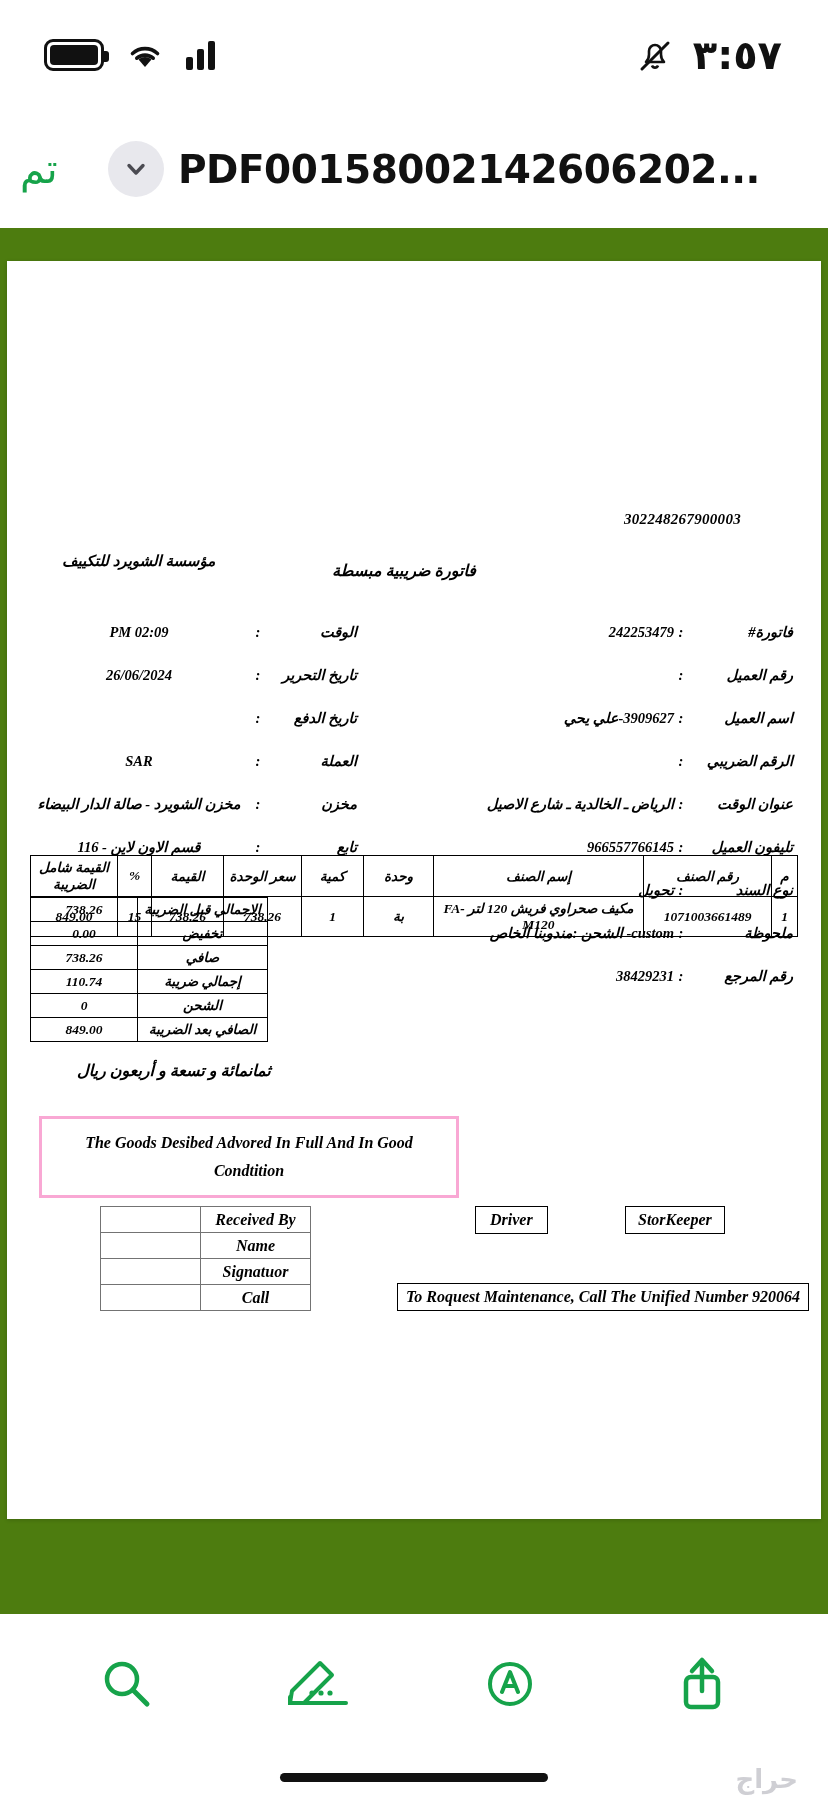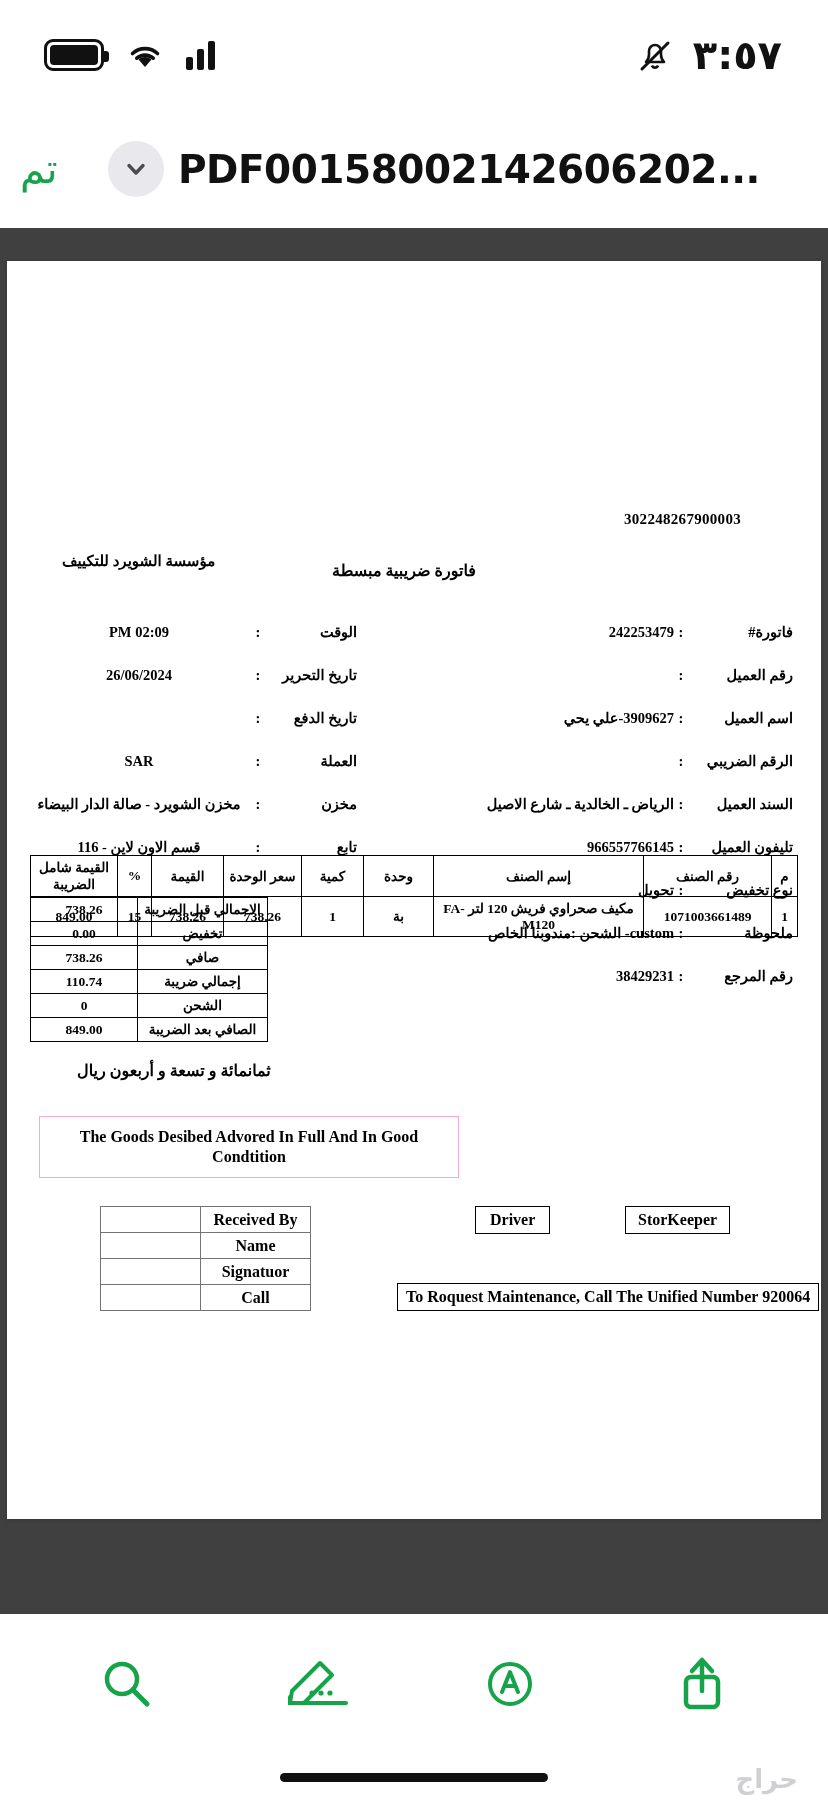--- a/index.html
+++ b/index.html
@@ -104,23 +104,24 @@
     overflow: hidden;
     text-overflow: ellipsis;
     letter-spacing: -0.5px;
     flex: 1;
     font-family: "DejaVu Sans", sans-serif;
   }
 
   
   .content {
     flex: 1 1 auto;
-    background: #404040;
+    background: #4d7c0f;
     position: relative;
     overflow: hidden;
+    font-style: italic;
   }
   .pdf-page {
     position: absolute;
     left: 7px;
     top: 33px;
     width: 814px;
     height: 1258px;
     background: #ffffff;
     box-shadow: 0 1px 4px rgba(0,0,0,0.18);
   }
@@ -232,26 +233,26 @@
     font-weight: 700;
     direction: rtl;
     padding-left: 70px;
   }
 
   .goods-note {
     position: absolute;
     top: 855px;
     left: 32px;
     width: 420px;
-    border: 1px solid #f9a8d4;
+    border: 3px solid #f9a8d4;
     padding: 10px 8px;
     text-align: center;
     font-size: 16px;
     font-weight: 700;
-    line-height: 20px;
+    line-height: 28px;
   }
 
   .driver-box {
     position: absolute;
     top: 945px;
     left: 468px;
     border: 1px solid #000;
     padding: 4px 14px;
     font-size: 16px;
     font-weight: 700;
@@ -396,31 +397,31 @@
             <span class="lbl">اسم العميل</span>
             <span class="colon">:</span>
             <span class="val">3909627-علي يحي</span>
           </div>
           <div class="inforow">
             <span class="lbl">الرقم الضريبي</span>
             <span class="colon">:</span>
             <span class="val"></span>
           </div>
           <div class="inforow">
-            <span class="lbl">السند العميل</span>
+            <span class="lbl">عنوان الوقت</span>
             <span class="colon">:</span>
             <span class="val">الرياض ـ الخالدية ـ شارع الاصيل</span>
           </div>
           <div class="inforow">
             <span class="lbl">تليفون العميل</span>
             <span class="colon">:</span>
             <span class="val">966557766145</span>
           </div>
           <div class="inforow">
-            <span class="lbl">نوع تخفيض</span>
+            <span class="lbl">نوع السند</span>
             <span class="colon">:</span>
             <span class="val">تحويل</span>
           </div>
           <div class="inforow">
             <span class="lbl">ملحوظة</span>
             <span class="colon">:</span>
             <span class="val">custom- الشحن :مندوبنا الخاص</span>
           </div>
           <div class="inforow">
             <span class="lbl">رقم المرجع</span>

